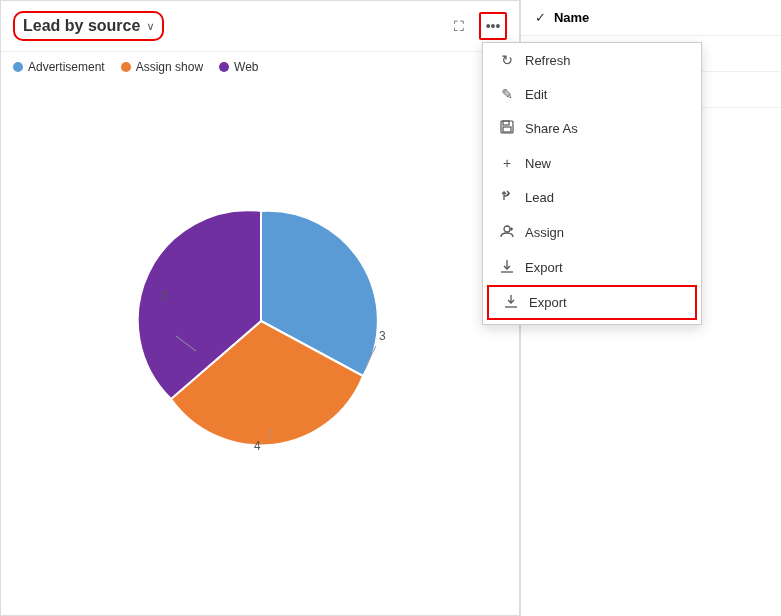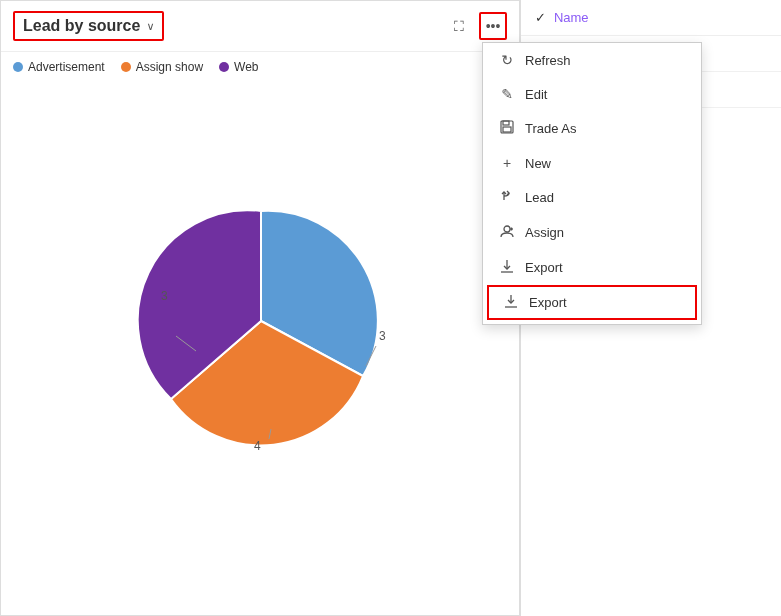--- a/index.html
+++ b/index.html
@@ -29,21 +29,21 @@
       padding: 10px 12px;
       border-bottom: 1px solid #eee;
     }
 
     .title-area {
       display: flex;
       align-items: center;
       gap: 6px;
       border: 2px solid #e00;
       padding: 4px 8px;
-      border-radius: 2px;
+      border-radius: 10px;
     }
 
     .title-text {
       font-size: 16px;
       font-weight: 600;
       color: #333;
     }
 
     .chevron-icon {
       font-size: 11px;
@@ -129,22 +129,22 @@
       gap: 8px;
     }
 
     .check-icon {
       color: #333;
       font-size: 13px;
     }
 
     .col-name {
       font-size: 13px;
-      color: #8b5cf6;
-      font-weight: 400;
+      color: #000000;
+      font-weight: 700;
     }
 
     
     .dropdown-menu {
       position: absolute;
       left: 482px;
       top: 42px;
       width: 220px;
       background: #fff;
       border: 1px solid #ccc;
@@ -269,21 +269,21 @@
     <span>Edit</span>
   </div>
   <div class="menu-item">
     <span class="menu-icon">
       <svg width="14" height="14" viewBox="0 0 14 14" fill="none" stroke="#555" stroke-width="1.2">
         <rect x="1" y="1" width="12" height="12" rx="1"></rect>
         <rect x="3" y="1" width="6" height="4"></rect>
         <rect x="3" y="7" width="8" height="5"></rect>
       </svg>
     </span>
-    <span>Trade As</span>
+    <span>Share As</span>
   </div>
   <div class="menu-item">
     <span class="menu-icon">+</span>
     <span>New</span>
   </div>
   <div class="menu-item">
     <span class="menu-icon">
       <svg width="14" height="14" viewBox="0 0 14 14" fill="none" stroke="#555" stroke-width="1.3">
         <polyline points="4,3 4,11"></polyline>
         <polyline points="2,5 4,3 6,5"></polyline>

